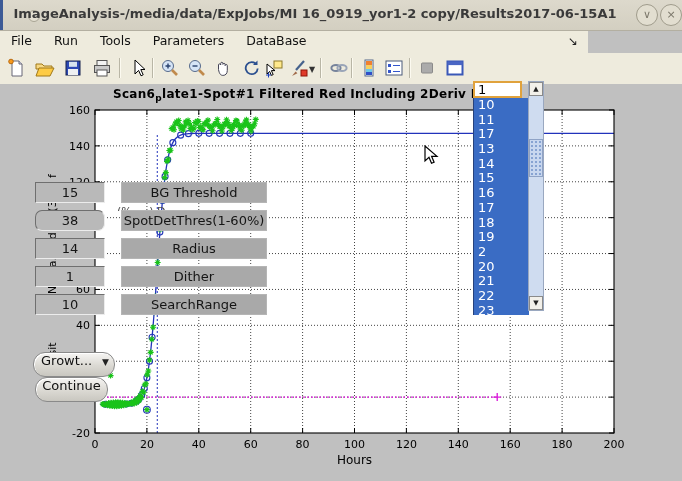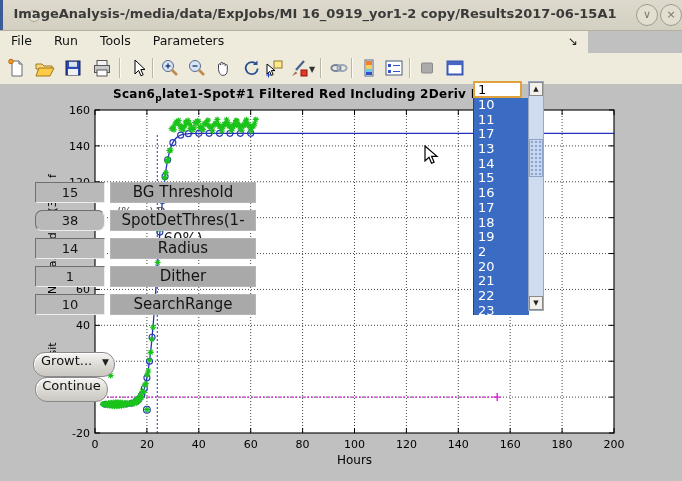--- a/index.html
+++ b/index.html
@@ -39,22 +39,22 @@
   .plot-title{position:absolute;left:113px;top:3px;z-index:2;font-size:12px;font-weight:600;
     color:#000;letter-spacing:0.3px;white-space:nowrap;}
   .plot-title sub{font-size:9px;}
   .yfrag{position:absolute;z-index:1;font-size:11px;color:#000;white-space:nowrap;
     transform:translate(-50%,-50%) rotate(-90deg);}
 
   
   .value-box{position:absolute;left:35px;width:70px;height:21px;z-index:3;
     background:#b9b9b9;border:1px solid;border-color:#6f6f6f #ececec #ececec #6f6f6f;
     text-align:center;font-size:13px;line-height:19px;color:#151515;box-sizing:border-box;}
-  .label-box{position:absolute;left:110px;width:146px;height:21px;z-index:3;
-    background:#a9a9a9;border:1px solid #b5b5b5;text-align:center;font-size:15px;
+  .label-box{position:absolute;left:121px;width:146px;height:21px;z-index:3;
+    background:#a9a9a9;border:1px solid #b5b5b5;text-align:center;font-size:13px;
     line-height:19px;color:#151515;box-sizing:border-box;}
   .clipped-sub{position:absolute;left:117px;top:121px;width:142px;height:6px;z-index:2;
     overflow:hidden;font-size:11px;color:#4a4a4a;}
   .mbtn{position:absolute;z-index:4;background:linear-gradient(#f6f5f3,#dbd9d3 55%,#c9c7c0);
     border:1px solid #8a8a8a;border-radius:12px;font-size:13px;color:#111;
     font-family:"DejaVu Sans",sans-serif;text-align:center;box-shadow:1px 1px 0 #fff inset;}
   #growth-btn{left:33px;top:268px;width:73px;height:23px;text-align:left;padding-left:7px;}
   #growth-btn .gcaret{position:absolute;right:5px;top:4px;font-size:9px;color:#222;}
   #continue-btn{left:35px;top:293px;width:71px;height:23px;}
 
@@ -89,20 +89,21 @@
     <div class="title-text">ImageAnalysis-/media/data/ExpJobs/MI 16_0919_yor1-2 copy/Results2017-06-15A1</div>
     <div class="winbtn min"><span>∨</span></div>
     <div class="winbtn close"><span>×</span></div>
   </div>
 
   <div class="menubar">
     <span class="menu-item">File</span>
     <span class="menu-item">Run</span>
     <span class="menu-item">Tools</span>
     <span class="menu-item">Parameters</span>
+    <span class="menu-item">DataBase</span>
     <span class="dock-arrow">↘</span>
   </div>
 
   <div class="toolbar">
     <span class="ticon" style="left:5px">
       <svg width="22" height="22">
           <path d="M7 4h7l3 3v12H7z" fill="#fff" stroke="#667" stroke-width="1"></path>
           <path d="M14 4v3h3" fill="#dde" stroke="#667"></path>
           <circle cx="6" cy="4.5" r="2.3" fill="#f89a1c" stroke="#b86a10"></circle>
         </svg></span>

